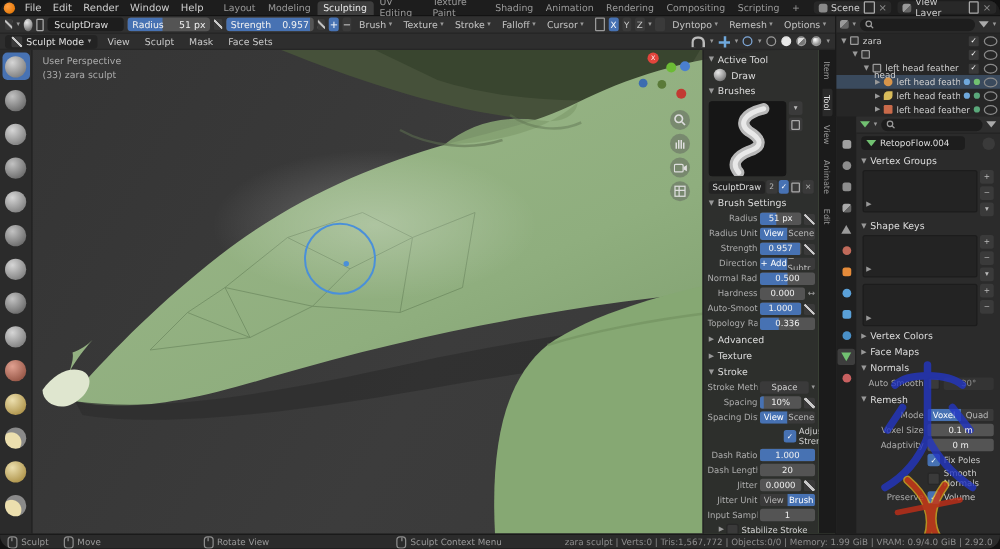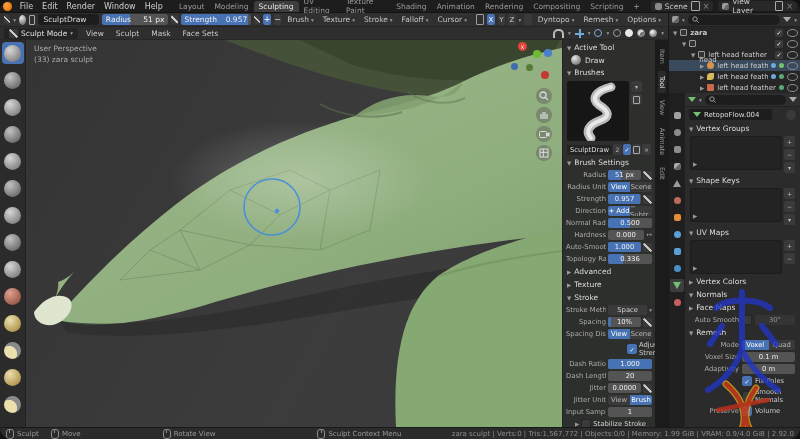--- a/index.html
+++ b/index.html
@@ -591,21 +591,21 @@
       <span class="caret">▾</span>
       <div class="search">
         <svg width="7" height="7">
             <circle cx="3" cy="3" r="2.2" fill="none" stroke="#999"></circle>
             <line x1="4.6" y1="4.6" x2="6.6" y2="6.6" stroke="#999"></line>
           </svg>
       </div>
       <span class="funnel"></span>
       <span class="caret">▾</span>
     </div>
-    <div class="orow" style="padding-left:4px;font-weight:bold;">
+    <div class="orow" style="padding-left:4px;">
       <span class="arr">▼</span>
         <span class="oic coll"></span>
       <span style="flex:1;overflow:hidden;white-space:nowrap;">zara</span>
       <span class="cb">✓</span>
         <span class="eye"></span>
     </div>
     <div class="orow" style="padding-left:13px;">
       <span class="arr">▼</span>
         <span class="oic coll"></span>
       <span style="flex:1;overflow:hidden;white-space:nowrap;margin-top:32px;">head</span>
@@ -726,45 +726,41 @@
         <div class="listbox">
             <span class="arr">▶</span>
           </div>
         <div class="listbtns">
           <div class="microbtn">+</div>
           <div class="microbtn">−</div>
           <div class="microbtn">▾</div>
         </div>
       </div>
 
-      <div class="ph">
-          <span class="arr">▼</span>
-          <span>UV Maps</span>
-        </div>
       <div class="listrow">
         <div class="listbox">
             <span class="arr">▶</span>
           </div>
         <div class="listbtns">
           <div class="microbtn">+</div>
           <div class="microbtn">−</div>
         </div>
       </div>
 
       <div class="ph">
           <span class="arr">▶</span>
           <span>Vertex Colors</span>
         </div>
       <div class="ph">
+          <span class="arr">▶</span>
+          <span>Face Maps</span>
+        </div>
+      <div class="ph">
           <span class="arr">▼</span>
           <span>Normals</span>
-        </div>
-      <div class="ph">
-          <span class="arr">▶</span>
-          <span>Face Maps</span>
         </div>
       <div class="prow">
         <span class="lbl">Auto Smooth</span>
         <span class="cb"></span>
         <div class="ctl fld dark" style="opacity:.6;">
             <span>30°</span>
           </div>
       </div>
 
       <div class="ph">

